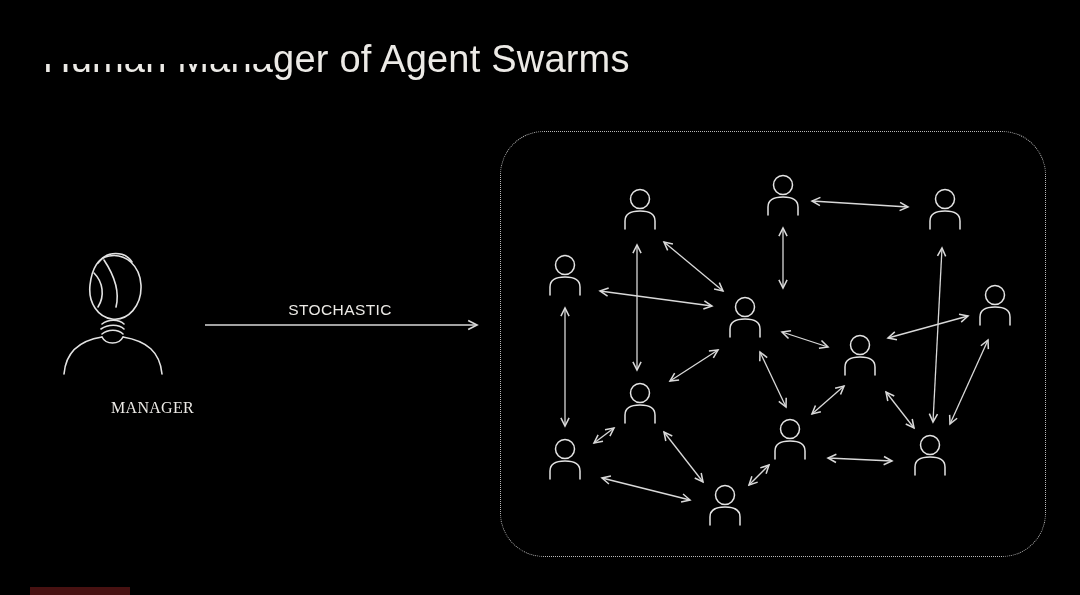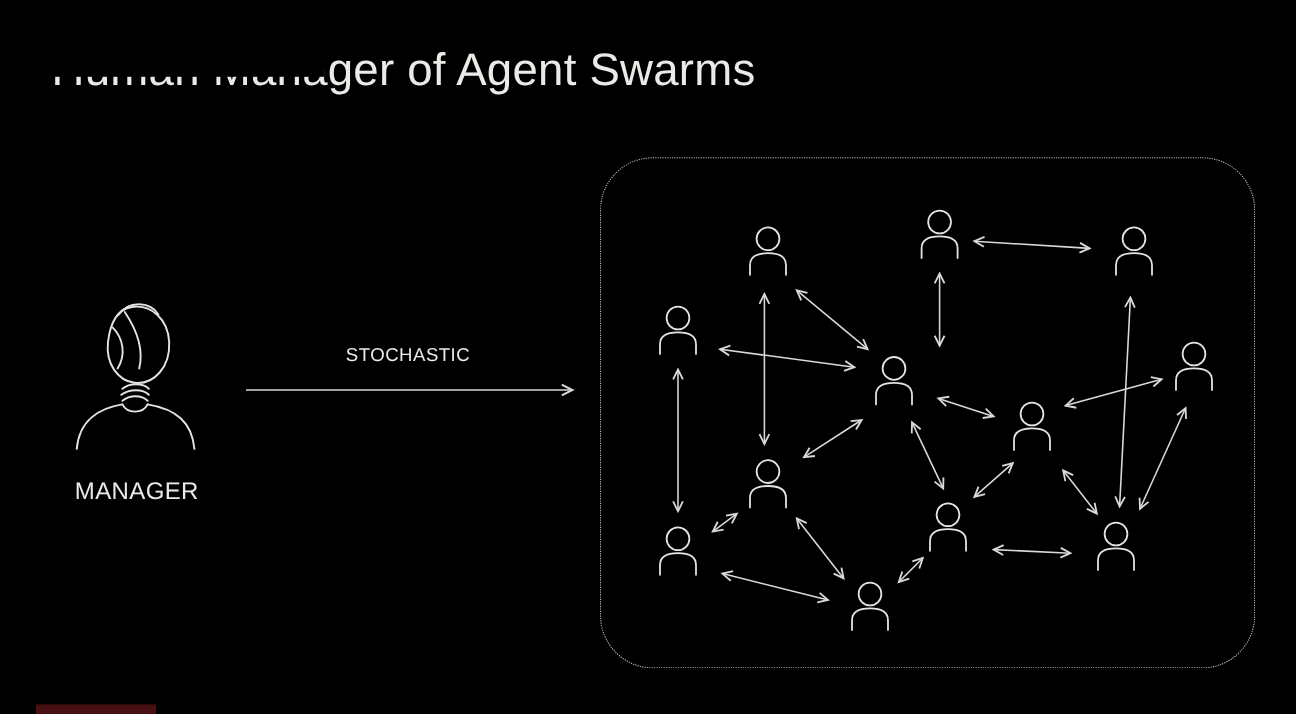--- a/index.html
+++ b/index.html
@@ -11,28 +11,28 @@
   .title{
     position:absolute;left:43px;top:38px;margin:0;
     font-size:38px;font-weight:500;letter-spacing:.2px;white-space:nowrap;
     color:var(--text,#eceae6);
   }
   .title-clip{
     position:absolute;left:30px;top:0;width:240px;height:64px;
     background:var(--bg,#000);
   }
   .manager-label{
-    position:absolute;left:34px;top:399px;width:160px;text-align:center;
-    font-size:20px;letter-spacing:.3px;color:var(--text,#dedede);
+    position:absolute;left:34px;top:399px;width:160px;text-align:right;
+    font-size:16px;letter-spacing:.3px;color:var(--text,#dedede);font-family:Liberation Serif, serif;
   }
   .flow-label{
     position:absolute;width:200px;text-align:center;
     color:var(--text,#dcdcdc);font-size:15.5px;letter-spacing:.4px;
   }
-  .flow-top{left:240px;top:288px;}
+  .flow-top{left:240px;top:301px;}
   .flow-bottom{left:240px;top:330px;}
   .swarm-box{
     position:absolute;left:500px;top:131px;width:546px;height:426px;
     border:1.5px dotted var(--border,#b9b9b9);border-radius:44px;box-sizing:border-box;
   }
   svg.layer{position:absolute;left:0;top:0;}
   .edge{stroke:var(--line,#d9d9d9);stroke-width:1.3;fill:none;}
   .flow-line{stroke-width:1.4;}
   .agent{stroke:var(--icon,#e3e3e3);stroke-width:1.5;fill:none;stroke-linecap:round;}
   .sketch{stroke:var(--icon,#e3e3e3);stroke-width:1.6;fill:none;stroke-linecap:round;}

